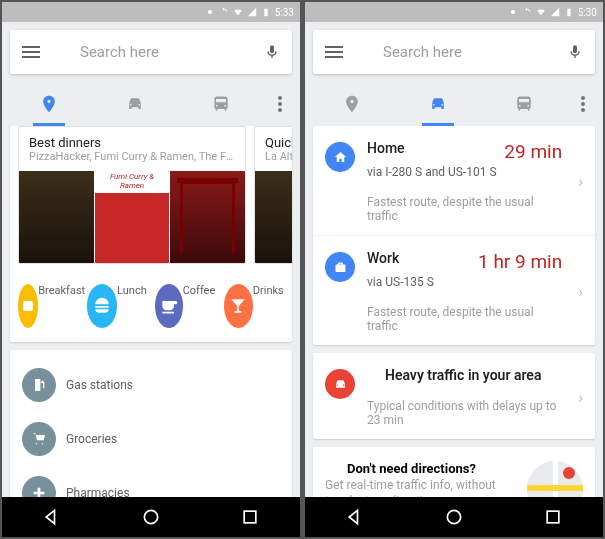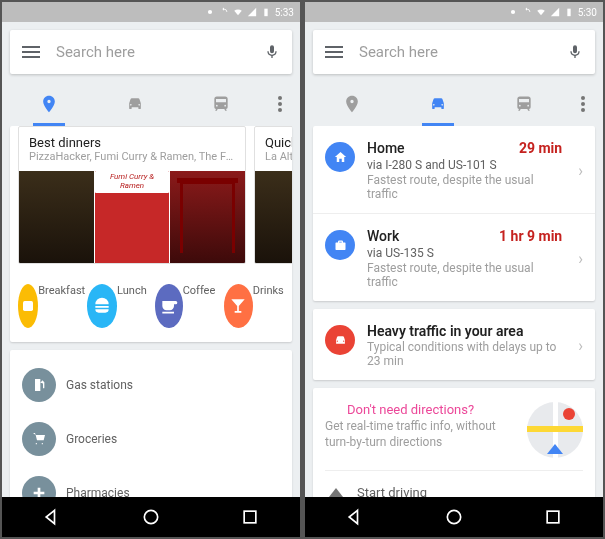--- a/index.html
+++ b/index.html
@@ -1,20 +1,20 @@
 <!DOCTYPE html>
 <html><head>
 <meta charset="utf-8">
 <style>
   * { box-sizing: border-box; margin: 0; padding: 0; font-family: Roboto, Arial, sans-serif; }
   body { background: #555; display: flex; gap: 5px; padding: 2px; width: 605px; height: 539px; }
   .phone { width: 343px; height: 535px; background: #eceff1; display: flex; flex-direction: column; position: relative; overflow: hidden; }
   .statusbar { height: 20px; background: #bdbdbd; display: flex; justify-content: flex-end; align-items: center; padding: 0 6px; gap: 4px; color: #fff; font-size: 10px; }
   .statusbar .ico { width: 10px; height: 10px; display:inline-block; }
-  .searchbar { margin: 8px; height: 44px; background: #fff; border-radius: 2px; box-shadow: 0 1px 3px rgba(0,0,0,.2); display: flex; align-items: center; padding: 0 12px; }
+  .searchbar { margin: 8px; height: 44px; background: #fff; border-radius: 2px; box-shadow: 0 1px 3px rgba(0,0,0,.2); display: flex; align-items: center; padding: 0 12px; gap: 24px; }
   .hamburger { width:18px; display:flex; flex-direction:column; gap:3px; margin-right:16px; cursor:pointer;}
   .hamburger span{height:2px;background:#5f6368;}
   .search-text { flex:1; color:#9e9e9e; font-size:15px; }
   .mic { width:16px; }
   .tabs { height: 44px; display:flex; align-items:center; background:transparent; padding: 0 4px;}
   .tab { flex:1; display:flex; justify-content:center; align-items:center; height:100%; position:relative;}
   .tab svg { fill:#9e9e9e; }
   .tab.active svg { fill:#4285F4; }
   .tab.active::after { content:""; position:absolute; bottom:0; width:32px; height:3px; background:#4285F4; }
   .tab.more { flex:0 0 32px; }
@@ -65,32 +65,32 @@
 
   
   .dest{display:flex;align-items:flex-start;gap:12px;padding:14px 12px 12px;}
   .dest + .dest{border-top:1px solid #eee;}
   .dcircle{width:30px;height:30px;border-radius:50%;background:#4285F4;display:flex;align-items:center;justify-content:center;flex-shrink:0;margin-top:2px;}
   .dcircle.red{background:#EA4335;}
   .dcircle svg{fill:#fff;}
   .dbody{flex:1;}
   .drow1{display:flex;align-items:flex-start;}
   .dname{font-size:14px;color:#212121;font-weight:500;}
-  .dtime{margin-left:auto;font-weight:700;font-size:14px;}
+  .dtime{margin-left:auto;font-weight:400;font-size:19px;}
   .dtime.red{color:#c5221f;}
   .dvia{font-size:12px;color:#616161;margin-top:2px;}
-  .dstat{font-size:12px;color:#9e9e9e;margin-top:1px;}
+  .dstat{font-size:12px;color:#9e9e9e;margin-top:16px;}
   .chev{color:#bdbdbd;font-size:16px;margin-left:4px;align-self:center;}
 
-  .traf .dname{font-weight:600;}
+  .traf .dname{font-weight:600;margin-left:18px;}
 
   .card.info{padding:14px 12px 0;}
   .info-head{display:flex;gap:10px;}
   .info-txt{flex:1;}
-  .info-title{font-size:13px;color:#ec4899;font-weight:400;padding-left:22px;}
+  .info-title{font-size:13px;color:#000000;font-weight:700;padding-left:22px;}
   .info-sub{font-size:12px;color:#9e9e9e;margin-top:2px;line-height:1.3;}
   .mini{width:56px;height:56px;border-radius:50%;background:#e8eaed;position:relative;flex-shrink:0;}
   .mini .road{position:absolute;top:24px;left:0;right:0;height:6px;background:#fdd835;}
   .mini .road2{position:absolute;top:0;bottom:0;left:26px;width:5px;background:#fff;}
   .mini .pin{position:absolute;top:6px;right:8px;width:12px;height:12px;border-radius:50%;background:#EA4335;}
   .mini .arrow{position:absolute;bottom:4px;left:50%;transform:translateX(-50%);width:0;height:0;border-left:8px solid transparent;border-right:8px solid transparent;border-bottom:10px solid #4285F4;}
   .startrow{display:flex;align-items:center;gap:14px;margin-top:12px;padding:14px 0;border-top:1px solid #eee;}
   .startrow .tri{width:0;height:0;border-left:7px solid transparent;border-right:7px solid transparent;border-bottom:9px solid #757575;margin-left:4px;}
   .start-lbl{font-size:13px;color:#616161;}
 

